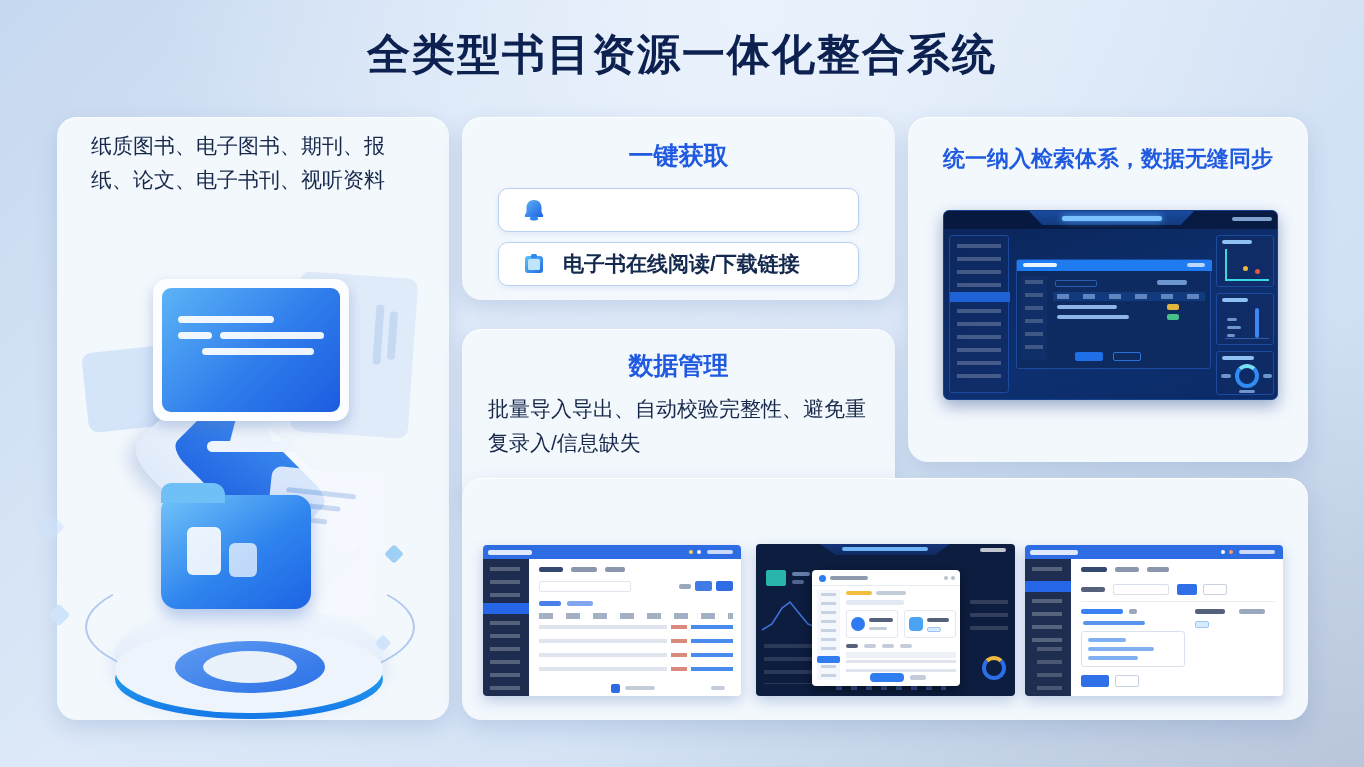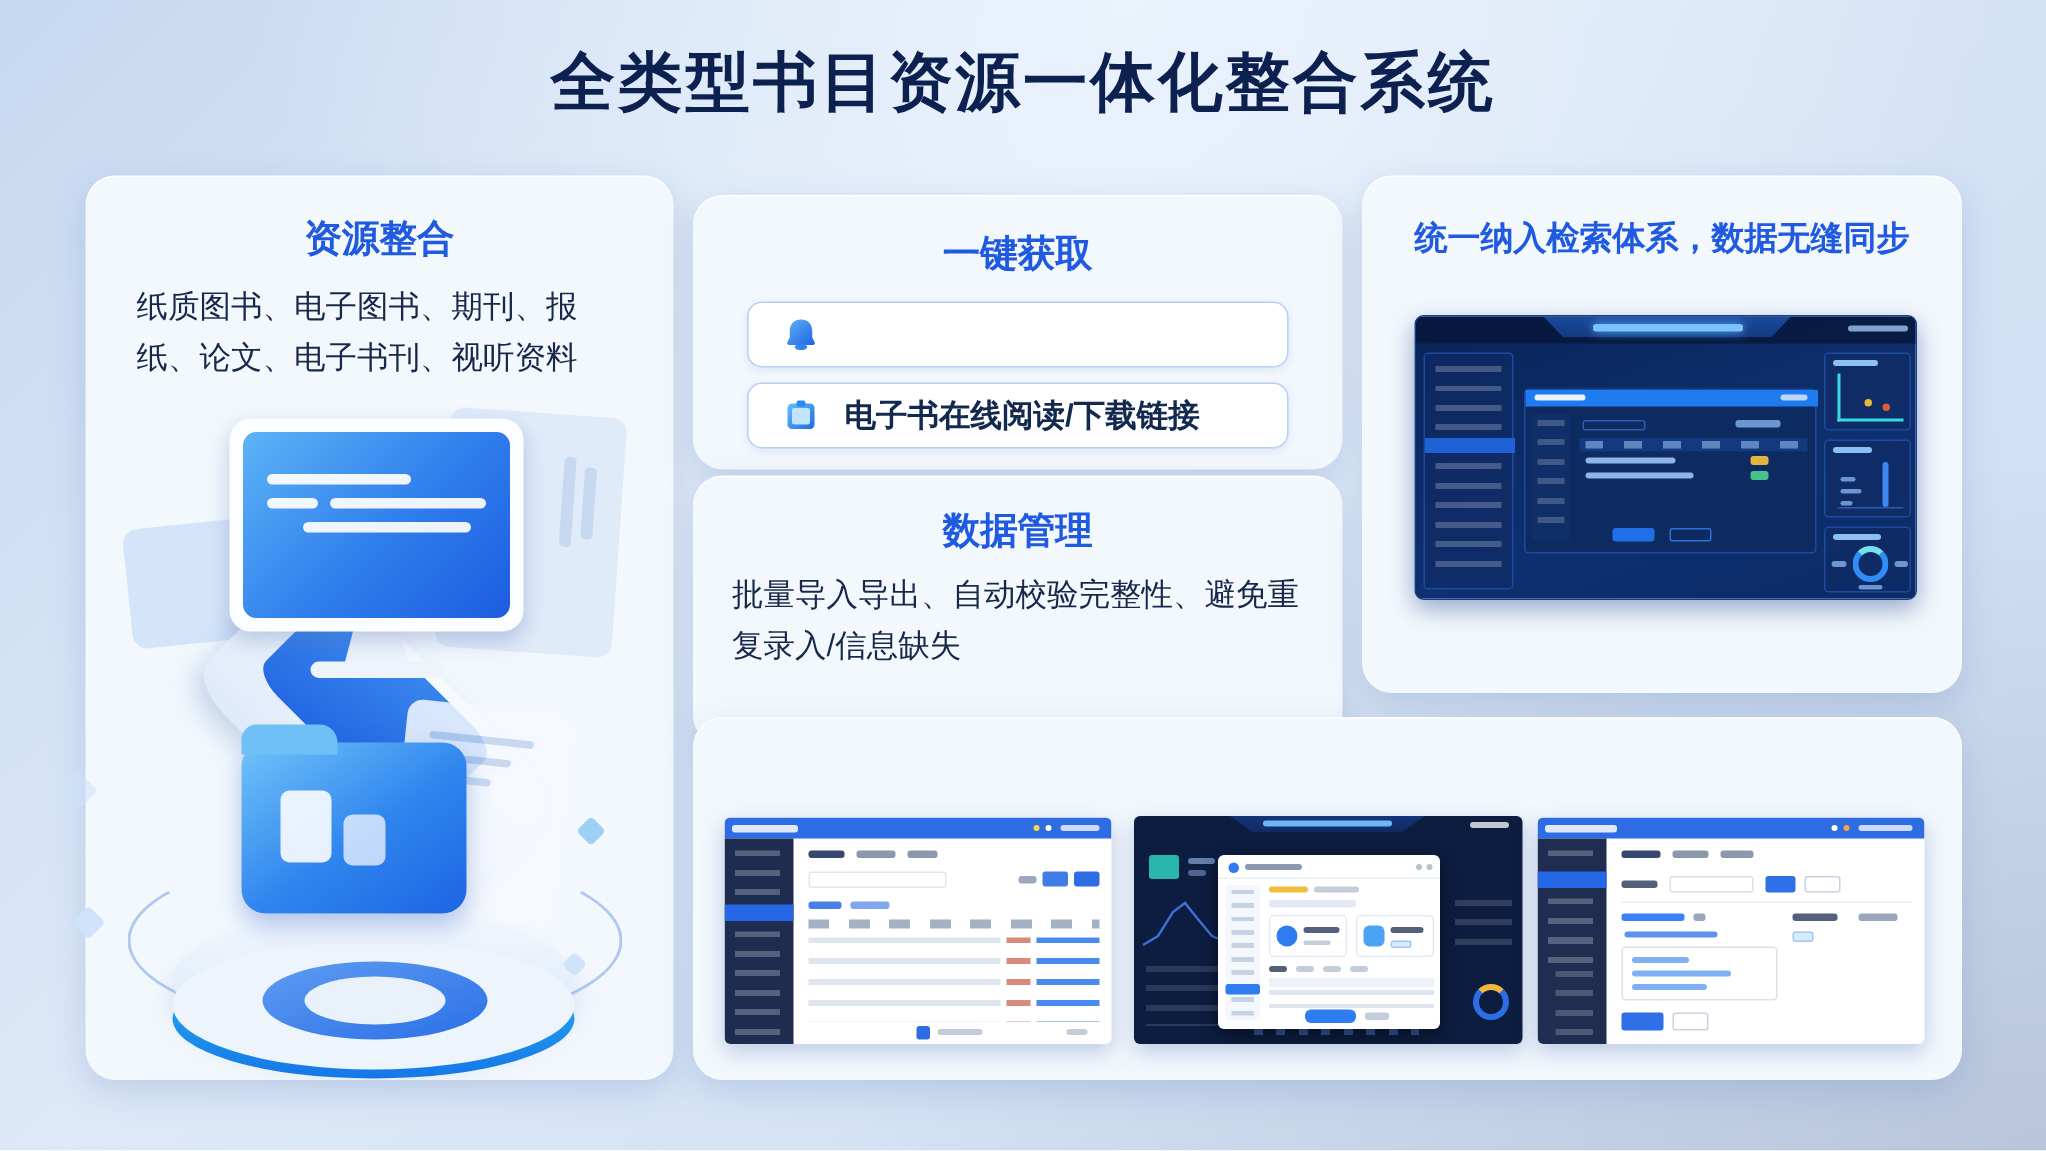--- a/index.html
+++ b/index.html
@@ -18,22 +18,22 @@
     position:absolute; top:26px; left:0; width:100%;
     text-align:center; font-size:43px; font-weight:800;
     color:#0c2150; letter-spacing:2px;
   }
 
   .card{
     position:absolute; background:#f3f8fd; border-radius:20px;
     box-shadow:0 8px 22px rgba(110,140,190,.28), 0 1px 0 rgba(255,255,255,.9) inset;
   }
   .card-left   { left:57px;  top:117px; width:392px; height:603px; }
-  .card-oneclick{ left:462px; top:130px; width:433px; height:183px; }
-  .card-data   { left:462px; top:317px; width:433px; height:180px; }
+  .card-oneclick{ left:462px; top:117px; width:433px; height:183px; }
+  .card-data   { left:462px; top:329px; width:433px; height:180px; }
   .card-sync   { left:908px; top:117px; width:400px; height:345px; }
   .card-search { left:462px; top:478px; width:846px; height:242px; }
 
   .blue-h{ text-align:center; color:#1f5ae0; font-weight:800; font-size:25px; }
   .body-text{ color:#17284a; font-size:21px; line-height:1.62; font-weight:500; }
 
   
   .oc-btn{
     position:absolute; left:36px; width:361px; height:44px;
     background:#fff; border:1.5px solid #b9d0f3; border-radius:10px;
@@ -78,21 +78,20 @@
   .bar{ position:absolute; border-radius:2px; }
 </style>
 </head>
 <body>
 
 <div class="stage">
 
   <h1 class="page-title">全类型书目资源一体化整合系统</h1>
 
   <section class="card card-left">
-    <h2 class="blue-h" style="margin-top:25px;">资源整合</h2>
     <p class="body-text" style="margin:12px 32px 0 34px;font-family:Liberation Serif, serif;">纸质图书、电子图书、期刊、报纸、论文、电子书刊、视听资料</p>
 
     <div class="illu" style="top:140px; height:220px;">
       <div class="i-doc" style="left:238px; top:18px; width:118px; height:160px; transform:rotate(4deg);">
         <div class="ln" style="left:78px; top:28px; width:8px; height:60px;"></div>
         <div class="ln" style="left:92px; top:34px; width:8px; height:48px;"></div>
       </div>
       <div class="i-doc" style="left:28px; top:92px; width:86px; height:80px; transform:rotate(-6deg); background:#cfe2f8;"></div>
       <div class="diamond" style="left:78px; top:120px; width:230px; height:230px; background:linear-gradient(180deg,#f6fafd,#dfeafa); box-shadow:0 18px 24px rgba(120,150,200,.35);"></div>
       <div class="diamond" style="left:118px; top:142px; width:150px; height:150px; border-radius:22px; background:linear-gradient(160deg,#3c8cf0,#1e5fe0);"></div>

